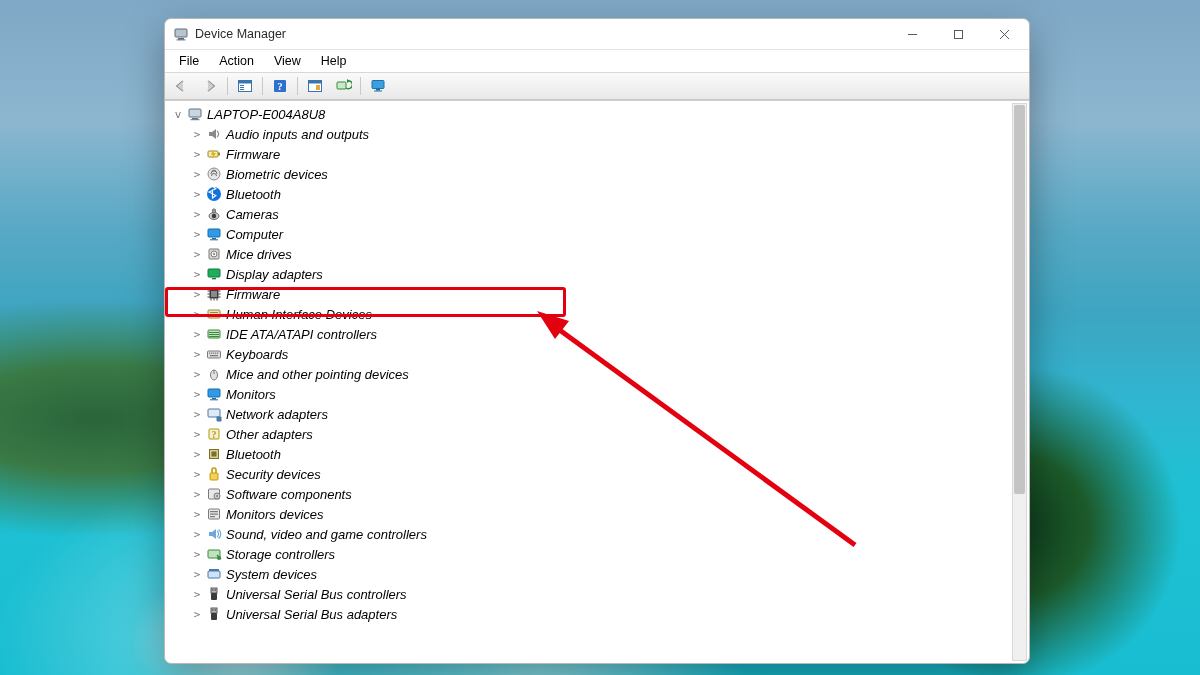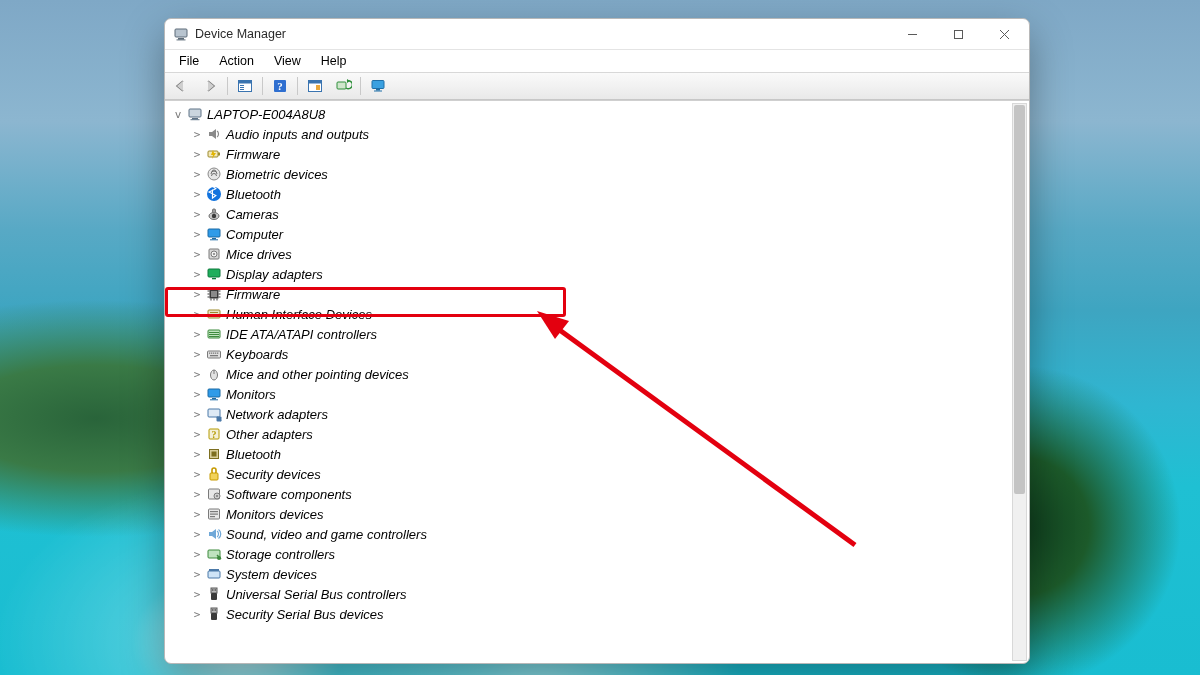--- a/index.html
+++ b/index.html
@@ -382,21 +382,21 @@
           </span>
           <span class="nlabel">Universal Serial Bus controllers</span>
         </div>
         <div class="node">
           <span class="chev">&gt;</span>
           <span class="nico">
             <svg width="16" height="16" viewBox="0 0 16 16">
               <use href="#i-usb"></use>
             </svg>
           </span>
-          <span class="nlabel">Security Serial Bus devices</span>
+          <span class="nlabel">Universal Serial Bus adapters</span>
         </div>
       </div>
     <div class="scroll"></div>
 
     <div class="annot-box"></div>
 
     <svg class="annot-arrow" viewBox="0 0 340 260">
       <defs>
       </defs>
       <line x1="320" y1="240" x2="15" y2="18" stroke="#e3000f" stroke-width="5"></line>

